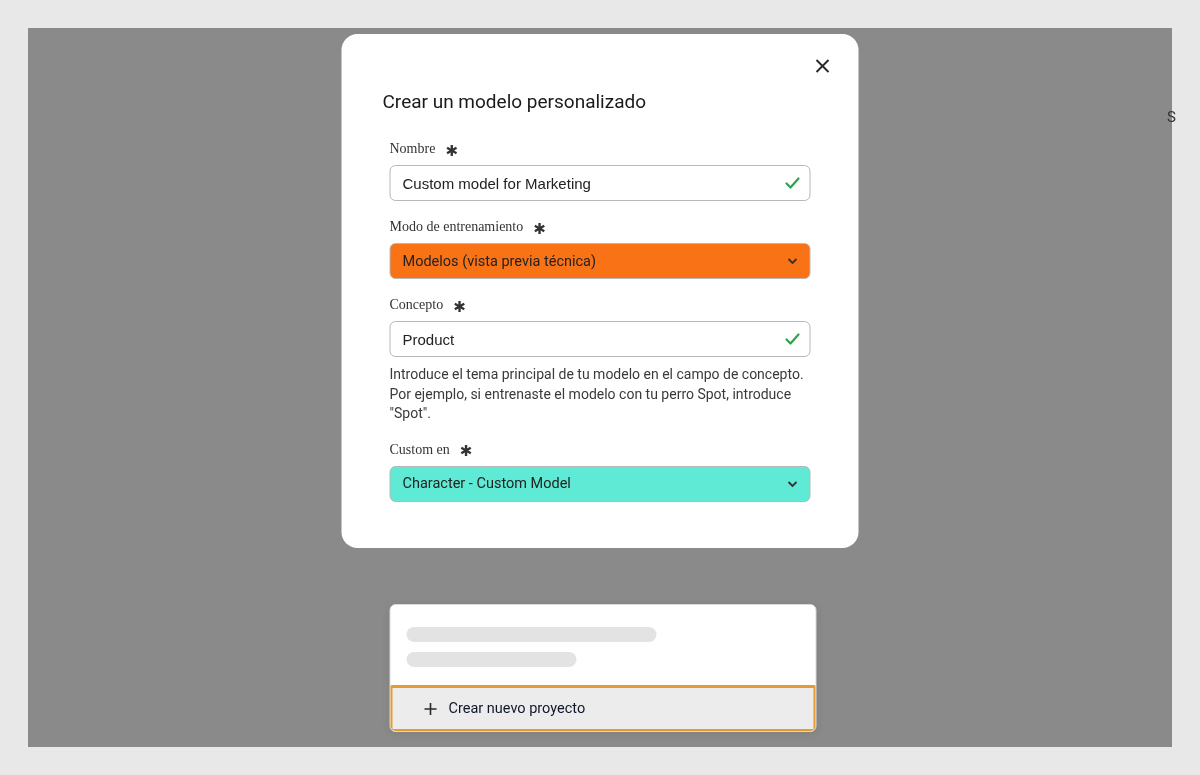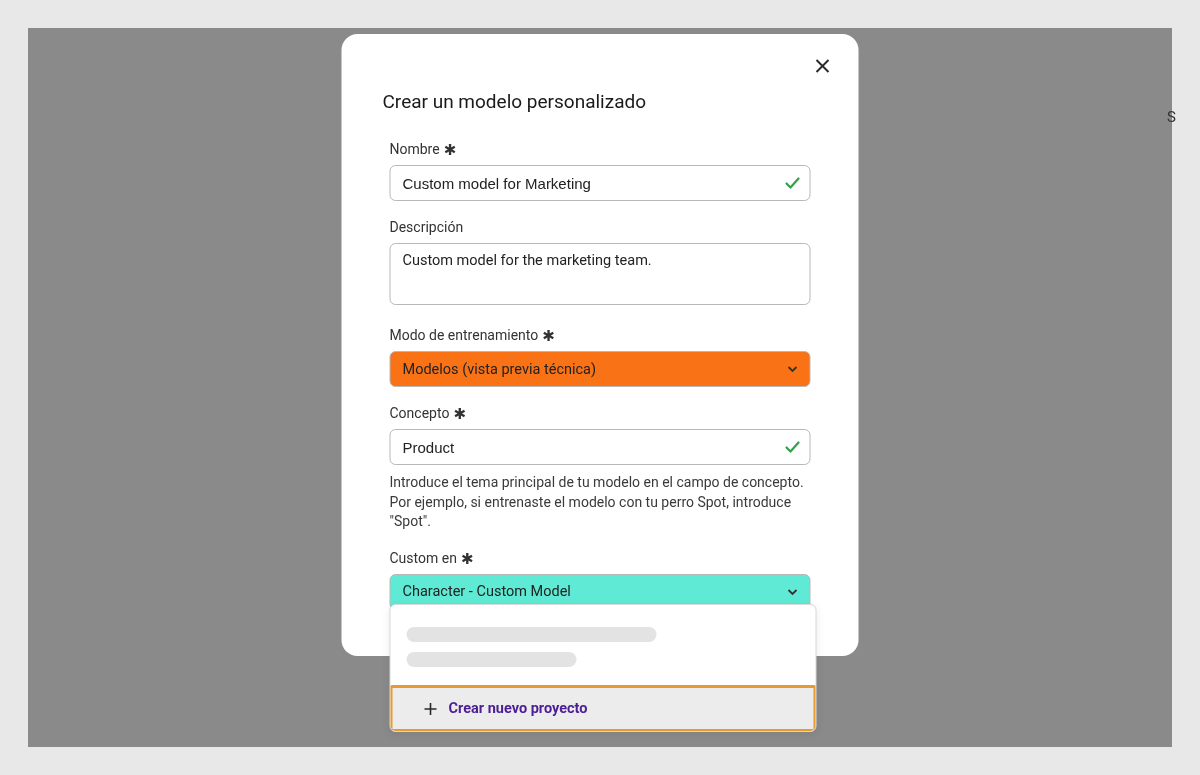--- a/index.html
+++ b/index.html
@@ -58,22 +58,23 @@
     }
     .form-body {
       padding: 0 40px;
     }
     .field-group { margin-bottom: 18px; }
     .field-label {
       font-size: 14px;
       color: #333;
       margin-bottom: 8px;
       display: flex;
-      align-items: flex-start;
-      gap: 4px;
+      align-items: center;
+      gap: 10px;
+      font-family: Liberation Serif, serif;
     }
     .required-asterisk {
       font-size: 15px;
       color: #333;
       line-height: 1;
       position: relative;
       top: 2px;
     }
     .text-input {
       width: 100%;
@@ -162,22 +163,21 @@
       padding: 12px 22px 12px 30px;
       background: #ececec;
       cursor: pointer;
       border: 3px solid #e79a2e;
       border-radius: 3px;
       margin: 0 -1px -1px -1px;
     }
     .plus-icon { width: 16px; height: 16px; }
     .create-project-row span {
       font-size: 14.5px;
-      color: #4c1d95;
-      font-weight: bold;
+      color: #0f172a;
     }
   </style>
 </head>
 <body>
 
 <div class="overlay"></div>
 <div class="edge-letter">S</div>
 
 <div class="modal">
   <button class="close-btn">
@@ -197,26 +197,20 @@
         <span class="required-asterisk">✱</span>
       </div>
       <div class="input-wrap">
         <input type="text" class="text-input" value="Custom model for Marketing" style="">
         <svg class="input-check" viewBox="0 0 16 16" fill="none" stroke="#31a14c" stroke-width="2.2" stroke-linecap="round" stroke-linejoin="round">
           <polyline points="2,8.5 6,12.5 14,3.5"></polyline>
         </svg>
       </div>
     </div>
 
-    <div class="field-group">
-      <div class="field-label">
-        <span>Descripción</span>
-      </div>
-      <textarea class="textarea" style="">Custom model for the marketing team.</textarea>
-    </div>
 
     <div class="field-group">
       <div class="field-label">
         <span>Modo de entrenamiento</span>
         <span class="required-asterisk">✱</span>
       </div>
       <div class="select">
         <span>Modelos (vista previa técnica)</span>
         <svg class="chevron" viewBox="0 0 14 14" fill="none" stroke="#333" stroke-width="1.8">
           <polyline points="3,5 7,9 11,5"></polyline>

